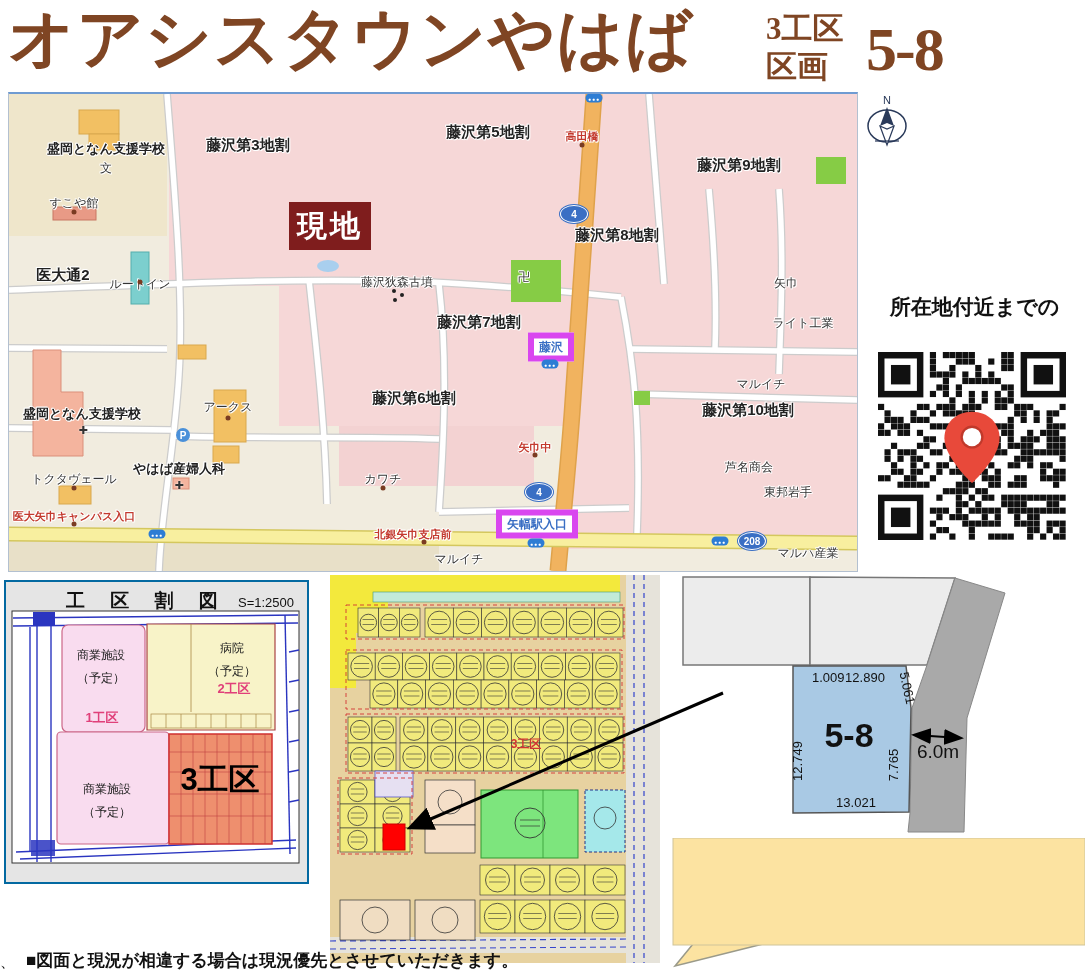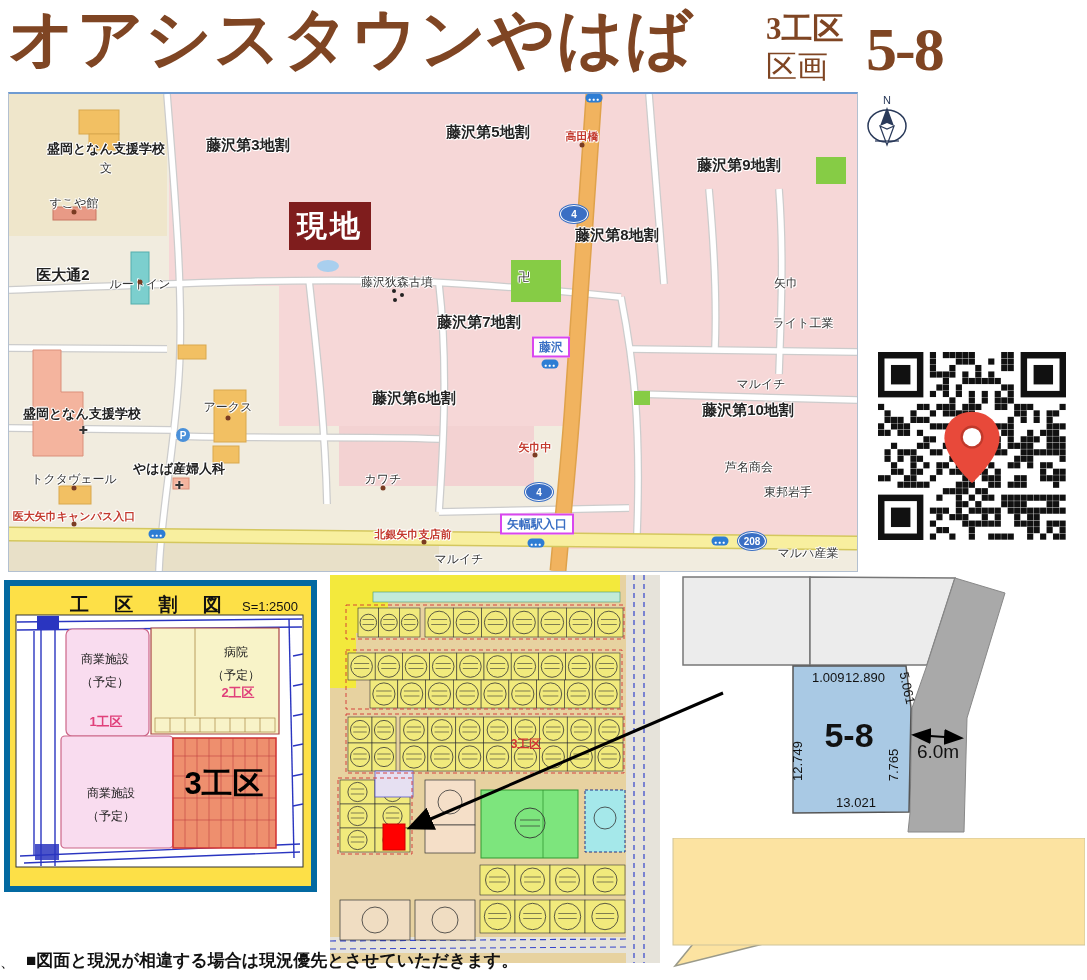--- a/index.html
+++ b/index.html
@@ -5,38 +5,38 @@
   html,body{margin:0;padding:0;background:#fff;}
   body{width:1087px;height:980px;position:relative;overflow:hidden;
        font-family:"Liberation Sans","DejaVu Sans",sans-serif;color:#111;}
   .abs{position:absolute;}
   
   #title{left:8px;top:-6px;font-family:"Liberation Serif","DejaVu Serif",serif;
          font-size:66px;font-weight:600;color:#7f4523;letter-spacing:1px;white-space:nowrap;}
   #sub1{left:766px;top:8px;font-family:"Liberation Serif","DejaVu Serif",serif;
         font-size:31px;font-weight:600;color:#7f4523;}
   #sub2{left:766px;top:46px;font-family:"Liberation Serif","DejaVu Serif",serif;
-        font-size:31px;font-weight:400;color:#7f4523;}
+        font-size:31px;font-weight:700;color:#7f4523;}
   #lotno{left:866px;top:14px;font-family:"Liberation Serif","DejaVu Serif",serif;
          font-size:62px;font-weight:600;color:#7f4523;letter-spacing:-2px;}
   
   #mapwrap{left:8px;top:92px;width:848px;height:477px;border:1px solid #b3c0d0;
            border-top:2px solid #6f9bd2;overflow:hidden;background:#f1ecdf;}
   .mlbl{position:absolute;transform:translate(-50%,-50%);white-space:nowrap;
         text-shadow:1px 0 #fff,-1px 0 #fff,0 1px #fff,0 -1px #fff,1px 1px #fff,-1px -1px #fff;}
   .d{font-size:15px;font-weight:bold;color:#222;}
   .p{font-size:12px;color:#333;}
   .pb{font-size:13px;font-weight:bold;color:#222;}
   .r{font-size:11px;font-weight:bold;color:#c33a2e;}
   .m{font-size:12px;color:#333;}
   #genchi{left:280px;top:108px;width:82px;height:48px;background:#7f1d1d;
           display:flex;align-items:center;justify-content:center;
           font-size:30px;font-weight:bold;color:#fff;letter-spacing:3px;z-index:6;}
   .sign{position:absolute;transform:translate(-50%,-50%);background:#fff;
-        border:2px solid #d946ef;color:#3a6fc4;font-size:12px;font-weight:bold;
+        border:6px solid #d946ef;color:#3a6fc4;font-size:12px;font-weight:bold;
         padding:0 5px;white-space:nowrap;z-index:5;}
   .badge{position:absolute;transform:translate(-50%,-50%);width:26px;height:16px;
          background:#3a6fc4;border:1px solid #fff;border-radius:50%;color:#fff;
          font-size:10px;font-weight:bold;display:flex;align-items:center;justify-content:center;
          box-shadow:0 0 0 1px #3a6fc4;z-index:5;}
   .sig{position:absolute;transform:translate(-50%,-50%);width:17px;height:9px;
        background:#2d7dd4;border-radius:5px;z-index:5;display:flex;align-items:center;
        justify-content:center;color:#fff;font-size:5px;letter-spacing:1px;}
   .dot{position:absolute;width:5px;height:5px;border-radius:50%;background:#7a3b22;
        transform:translate(-50%,-50%);z-index:4;}
@@ -46,21 +46,21 @@
          text-shadow:0 0 2px #fff;}
   #pico{position:absolute;left:174px;top:341px;width:14px;height:14px;border-radius:50%;
         background:#4a90d9;color:#fff;font-size:10px;font-weight:bold;display:flex;
         align-items:center;justify-content:center;transform:translate(-50%,-50%);z-index:4;}
   
   #compass{left:860px;top:93px;width:56px;height:60px;}
   #guide{left:872px;top:285px;width:205px;text-align:center;font-size:21px;
          font-weight:bold;line-height:2.1;color:#111;}
   #qr{left:878px;top:352px;width:188px;height:190px;}
   
-  #divmap{left:4px;top:580px;width:301px;height:300px;background:#fde047;border:6px solid #0369a1;}
+  #divmap{left:4px;top:580px;width:301px;height:300px;background:#e5e5e5;border:2px solid #0369a1;}
   #divtitle{left:60px;top:6px;font-size:19px;font-weight:bold;letter-spacing:10px;color:#111;white-space:nowrap;}
   #divscale{left:232px;top:13px;font-size:13px;color:#111;}
   .zonetxt{position:absolute;transform:translate(-50%,-50%);font-size:12px;color:#222;
            text-align:center;white-space:nowrap;}
   .zonetag{position:absolute;transform:translate(-50%,-50%);font-size:13px;font-weight:bold;
            color:#e0407a;white-space:nowrap;}
   #tag3{position:absolute;left:214px;top:198px;transform:translate(-50%,-50%);
         font-size:31px;font-weight:bold;color:#000;white-space:nowrap;}
   
   #lotmap{left:330px;top:575px;width:330px;height:388px;overflow:hidden;}
@@ -222,20 +222,21 @@
   <svg width="56" height="60" viewBox="0 0 56 60">
     <text x="27" y="11" text-anchor="middle" font-size="11" fill="#2a3a5a">N</text>
     <ellipse cx="27" cy="33" rx="19" ry="16" fill="none" stroke="#2a3a5a" stroke-width="1.5"></ellipse>
     <path d="M27,14 L34,33 L27,30 L20,33 Z" fill="#2a3a5a"></path>
     <path d="M27,52 L34,33 L27,36 L20,33 Z" fill="#fff" stroke="#2a3a5a" stroke-width="1.2"></path>
     <line x1="15" y1="48" x2="39" y2="48" stroke="#2a3a5a" stroke-width="1.2"></line>
   </svg>
 </div>
 
 <div class="abs" id="guide">
+  <div>所在地付近までの</div>
 </div>
 
 <div class="abs" id="qr"><svg width="188" height="190" viewBox="0 0 188 190">
       <rect width="188" height="190" fill="#fff"></rect>
       <rect x="51.86206896551724" y="0" width="6.158620689655172" height="6.158620689655172" fill="#111"></rect>
       <rect x="64.82758620689654" y="0" width="6.158620689655172" height="6.158620689655172" fill="#111"></rect>
       <rect x="71.3103448275862" y="0" width="6.158620689655172" height="6.158620689655172" fill="#111"></rect>
       <rect x="77.79310344827586" y="0" width="6.158620689655172" height="6.158620689655172" fill="#111"></rect>
       <rect x="84.27586206896551" y="0" width="6.158620689655172" height="6.158620689655172" fill="#111"></rect>
       <rect x="90.75862068965517" y="0" width="6.158620689655172" height="6.158620689655172" fill="#111"></rect>

